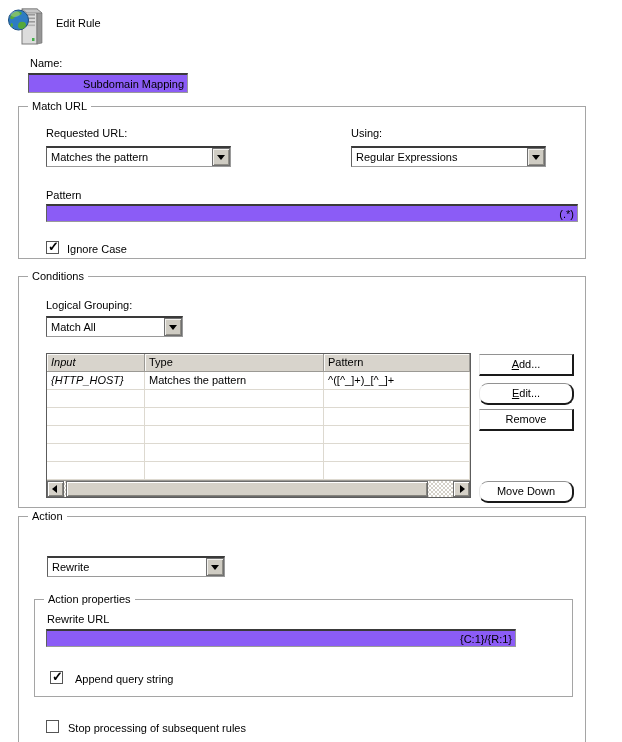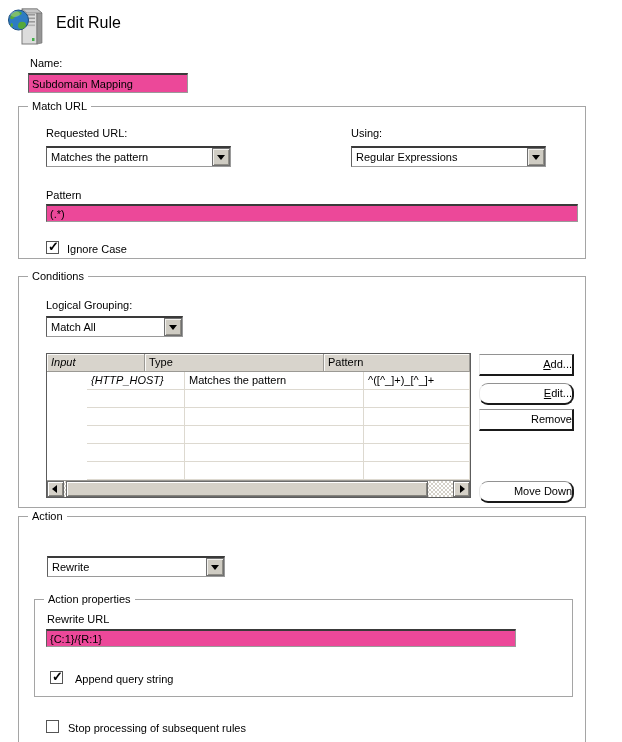--- a/index.html
+++ b/index.html
@@ -3,30 +3,30 @@
 <meta charset="utf-8">
 <style>
   * { box-sizing: border-box; margin: 0; padding: 0; }
   html, body { background: #fff; }
   #screen {
     position: relative; width: 622px; height: 742px; overflow: hidden;
     background: var(--window-bg, #ffffff);
     font-family: "Liberation Sans", sans-serif; font-size: 11px; color: #000;
   }
   .label { position: absolute; white-space: nowrap; line-height: 13px; }
-  .title { position: absolute; left: 56px; top: 14px; font-size: 16px; line-height: 18px; }
+  .title { position: absolute; left: 56px; top: 14px; font-size: 11px; line-height: 18px; }
   .icon-wrap { position: absolute; left: 8px; top: 5px; width: 38px; height: 40px; }
 
   .groupbox { position: absolute; border: 1px solid var(--groupbox-border, #a5a5a5); background: transparent; }
   .gb-label { position: absolute; top: -7px; left: 9px; background: #fff; padding: 0 4px; line-height: 13px; white-space: nowrap; }
 
   .tbox {
-    position: absolute; background: #ec4899; color: #000;
+    position: absolute; background: #8b5cf6; color: #000;
     border: 1px solid #9a9a9a; border-top: 2px solid #3a3a3a; border-left: 1px solid #5f5f5f;
-    font-family: inherit; font-size: 11px; padding: 3px 3px; outline: none;
+    font-family: inherit; font-size: 11px; padding: 3px 3px; outline: none; text-align: right;
   }
 
   .combo {
     position: absolute; height: 21px; background: #fff;
     border: 1px solid #9a9a9a; border-top: 2px solid #3a3a3a; border-left: 1px solid #5f5f5f;
   }
   .combo-text { position: absolute; left: 4px; top: 3px; white-space: nowrap; }
   .combo-btn {
     position: absolute; top: 0; right: 0; width: 18px; height: 100%;
     background: #cfccc3; border: 1px solid #6f6f6f;
@@ -35,33 +35,33 @@
   .tri-down { position: absolute; left: 50%; top: 50%; margin: -2px 0 0 -4px; width: 0; height: 0;
     border: 4px solid transparent; border-top: 5px solid #000; border-bottom: 0; }
 
   .checkbox { position: absolute; width: 13px; height: 13px; background: #fff; border: 1px solid #555; }
   .checkbox.checked::after { content: "✓"; position: absolute; left: 1px; top: -3px; font-size: 13px; font-weight: bold; }
 
   .btn {
     position: absolute; width: 95px; height: 22px; background: #fff;
     border-top: 1px solid #929292; border-left: 1px solid #e8e8e8;
     border-right: 2px solid #1a1a1a; border-bottom: 2px solid #1a1a1a;
-    text-align: right; line-height: 18px; cursor: default;
+    text-align: center; line-height: 18px; cursor: default;
   }
   .btn.mnemonic::first-letter { text-decoration: underline; }
 
   .table { position: absolute; width: 425px; height: 145px; border: 1px solid #5c5c5c; background: #fff; }
   .thead { display: flex; height: 18px; background: var(--table-header-bg, #d8d4cc); }
   .thcell {
     height: 18px; padding: 2px 0 0 4px; white-space: nowrap; overflow: hidden;
     border-right: 1px solid #9b9994; border-bottom: 1px solid #9b9994;
     box-shadow: inset 1px 1px 0 #fbfaf8;
   }
   .c0 { width: 98px; font-style: italic; } .c1 { width: 179px; } .c2 { flex: 1; }
-  .trow { display: flex; height: 18px; margin-left: 40px; }
+  .trow { display: flex; height: 18px; }
   .tcell {
     height: 18px; padding: 2px 0 0 4px; white-space: nowrap; overflow: hidden;
     border-right: 1px solid #ddd9d0; border-bottom: 1px solid #ddd9d0;
   }
 
   .hscroll {
     position: absolute; left: 0; right: 0; bottom: 0; height: 17px;
     background-color: #ffffff;
     background-image:
       linear-gradient(45deg, #d5d1c8 25%, transparent 25%, transparent 75%, #d5d1c8 75%),

